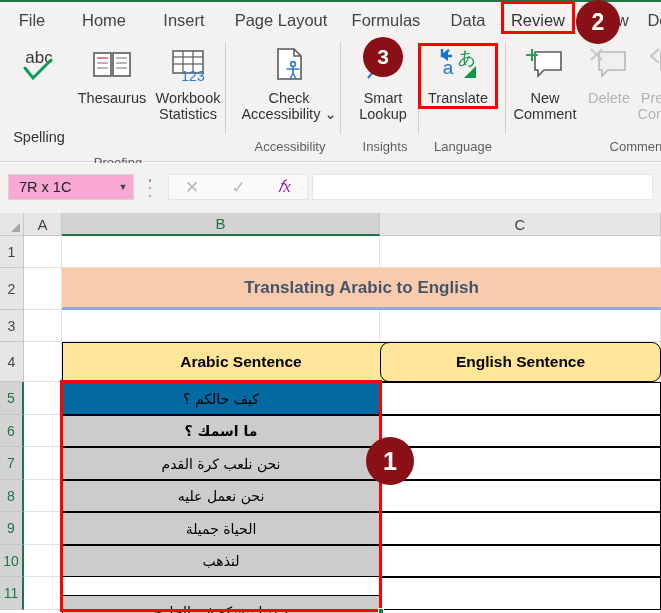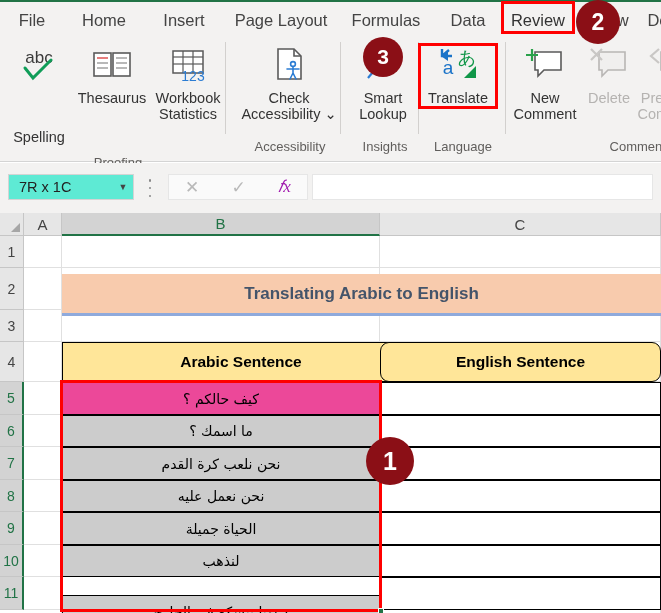--- a/index.html
+++ b/index.html
@@ -70,21 +70,21 @@
     font-family: "Liberation Sans", sans-serif;
   }
 
   
   .fbar {
     position: absolute; left: 0; top: 163px; width: 661px; height: 50px;
     background: #f3f2f1;
   }
   .namebox {
     position: absolute; left: 8px; top: 11px; width: 126px; height: 26px;
-    background: #5eead4; border: 1px solid #d4d4d4;
+    background: #f9a8d4; border: 1px solid #d4d4d4;
     display: flex; align-items: center;
   }
   .namebox .nbtxt { font-size: 14.5px; color: #222222; padding-left: 10px; flex: 1; }
   .namebox .nbarrow {
     width: 20px; display: flex; align-items: center; justify-content: center;
     font-size: 9px; color: #444444;
   }
   .fbdots {
     position: absolute; left: 147px; top: 16px; width: 6px; height: 18px;
     display: flex; flex-direction: column; justify-content: space-between;
@@ -150,21 +150,21 @@
     font-size: 15.5px; font-weight: bold;
     justify-content: center;
     border: 1px solid #000000;
   }
   .ar-cell {
     color: #000000; font-size: 14px;
     justify-content: center; direction: rtl;
     border: 1px solid #000000;
     font-family: "DejaVu Sans", sans-serif;
   }
-  .ar-cell.active { background: #ec4899; }
+  .ar-cell.active { background: #0369a1; }
   .ar-cell.selected { background: #cccccc; }
   .en-cell { background: #ffffff; border: 1px solid #000000; }
 
   .selbox {
     position: absolute; border: 3px solid #ff0000; z-index: 20;
     pointer-events: none;
   }
   .selhandle {
     position: absolute; width: 6px; height: 6px;
     background: #217346; border: 1px solid #ffffff; z-index: 21;
@@ -348,25 +348,25 @@
         <div class="gline-h" style="top: 178px; width: 637px;"></div>
         <div class="gline-h" style="top: 210px; width: 637px;"></div>
         <div class="gline-h" style="top: 243px; width: 637px;"></div>
         <div class="gline-h" style="top: 275px; width: 637px;"></div>
         <div class="gline-h" style="top: 308px; width: 637px;"></div>
         <div class="gline-h" style="top: 340px; width: 637px;"></div>
         <div class="gline-h" style="top: 373px; width: 637px;"></div>
         <div class="gline-v" style="left: 37px; height: 377px;"></div>
         <div class="gline-v" style="left: 355px; height: 377px;"></div>
         <div class="gline-v" style="left: 636px; height: 377px;"></div>
-        <div class="cell title-cell" style="left: 38px; top: 38px; width: 599px; height: 42px;">Translating Arabic to English</div>
+        <div class="cell title-cell" style="left: 38px; top: 32px; width: 599px; height: 42px;">Translating Arabic to English</div>
         <div class="cell hdr-cell" style="left: 38px; top: 106px; width: 358px; height: 40px;">Arabic Sentence</div>
         <div class="cell hdr-cell" style="left: 356px; top: 106px; width: 281px; height: 40px; border-radius: 9px;">English Sentence</div>
         <div class="cell ar-cell active" style="left: 38px; top: 146px; width: 318px; height: 33px;">كيف حالكم ؟</div>
-        <div class="cell ar-cell selected" style="left: 38px; top: 179px; width: 318px; height: 32px;">ما اسمك ؟</div>
+        <div class="cell ar-cell selected" style="left: 38px; top: 179px; width: 318px; height: 32px; font-weight: bold;">ما اسمك ؟</div>
         <div class="cell ar-cell selected" style="left: 38px; top: 211px; width: 318px; height: 33px;">نحن نلعب كرة القدم</div>
         <div class="cell ar-cell selected" style="left: 38px; top: 244px; width: 318px; height: 32px;">نحن نعمل عليه</div>
         <div class="cell ar-cell selected" style="left: 38px; top: 276px; width: 318px; height: 33px;">الحياة جميلة</div>
         <div class="cell ar-cell selected" style="left: 38px; top: 309px; width: 318px; height: 32px;">لنذهب</div>
         <div class="cell ar-cell selected" style="left: 38px; top: 341px; width: 318px; height: 33px; margin-top: 18px;">دعونا نتسكع في الخارج</div>
         <div class="cell en-cell" style="left: 356px; top: 146px; width: 281px; height: 33px;"></div>
         <div class="cell en-cell" style="left: 356px; top: 179px; width: 281px; height: 32px;"></div>
         <div class="cell en-cell" style="left: 356px; top: 211px; width: 281px; height: 33px;"></div>
         <div class="cell en-cell" style="left: 356px; top: 244px; width: 281px; height: 32px;"></div>
         <div class="cell en-cell" style="left: 356px; top: 276px; width: 281px; height: 33px;"></div>

